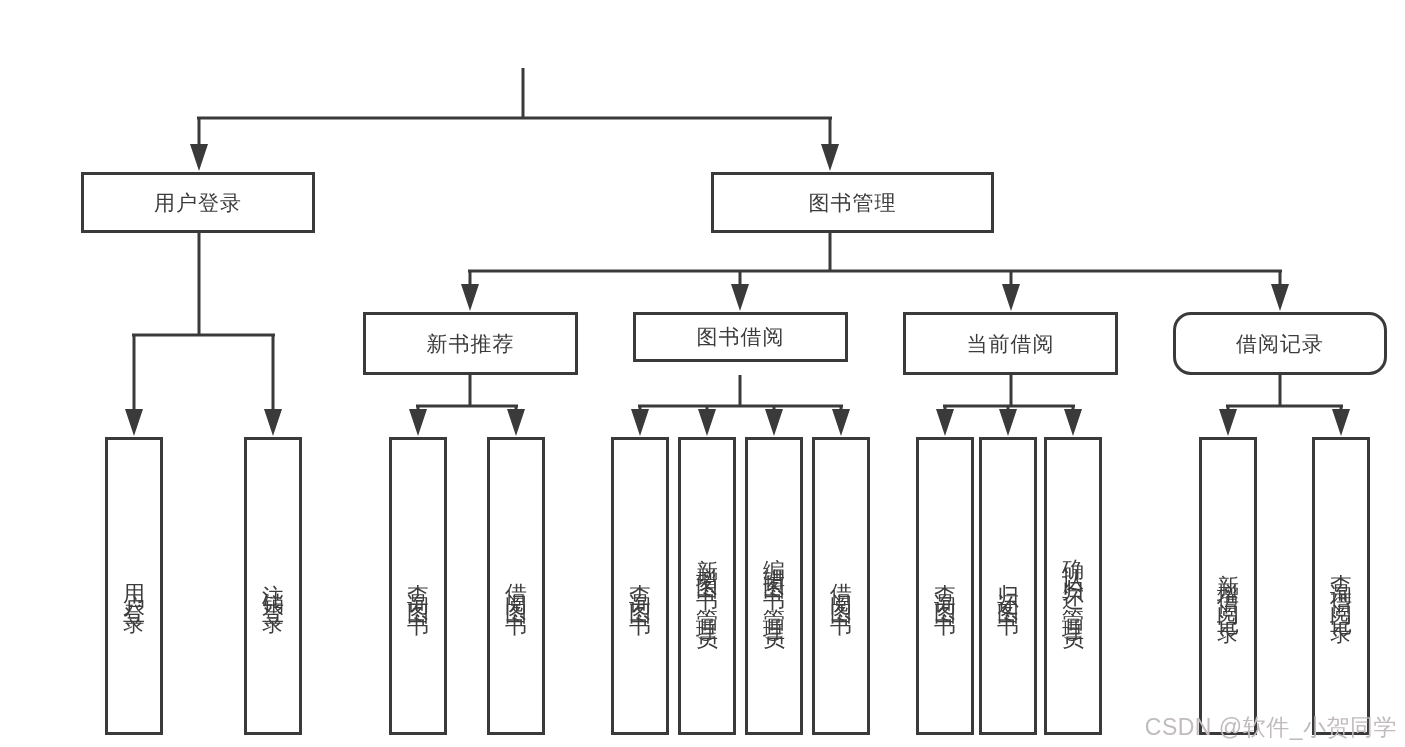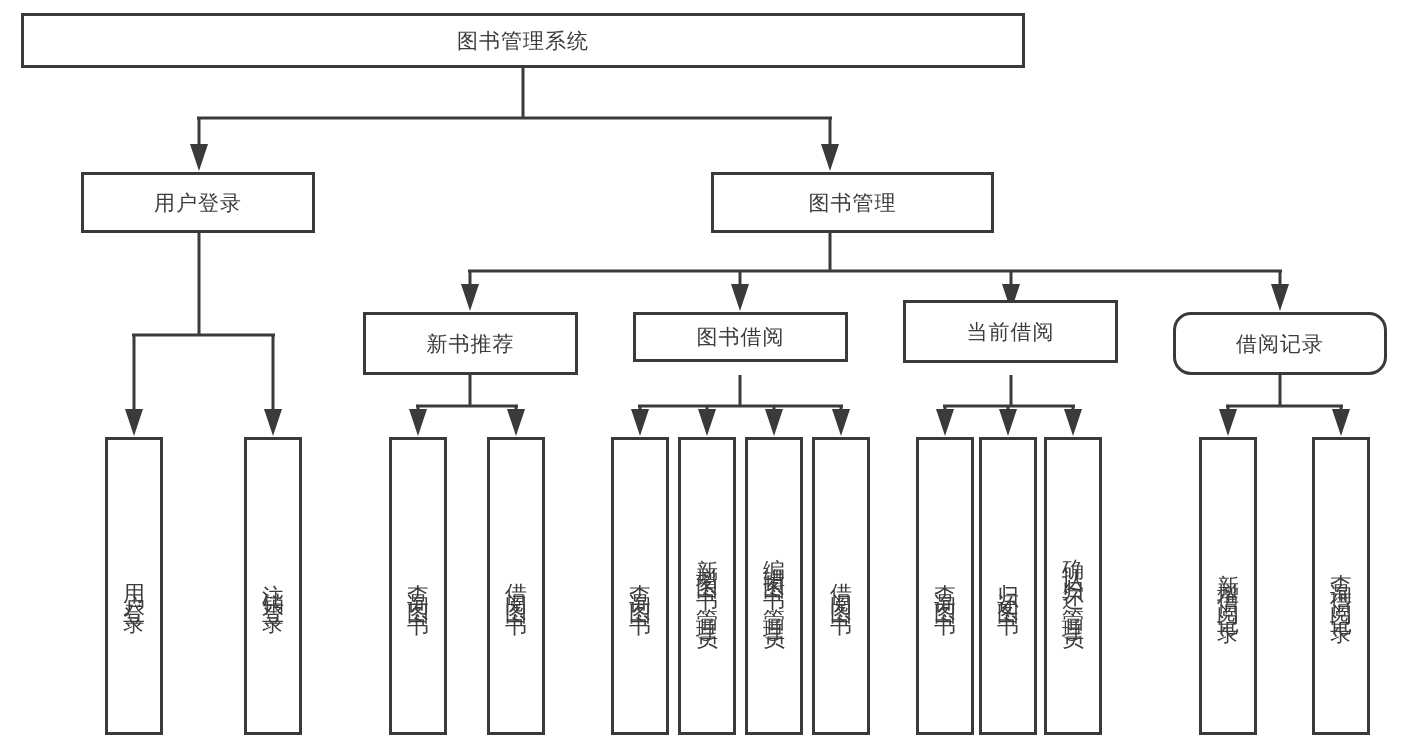--- a/index.html
+++ b/index.html
@@ -96,38 +96,35 @@
       <polygon points="1064,409 1082,409 1073,436"></polygon>
     </g>
 
     <g>
       <path d="M1280 375 V406 M1226 406 H1343 M1228 406 V414 M1341 406 V414"></path>
       <polygon points="1219,409 1237,409 1228,436"></polygon>
       <polygon points="1332,409 1350,409 1341,436"></polygon>
     </g>
   </svg>
 
-  <div class="box hlabel" style="left:21px;top:13px;width:1004px;height:55px;">
-    <span>图书管理系统</span>
-  </div>
 
   <div class="box hlabel" style="left:81px;top:172px;width:234px;height:61px;">
     <span>用户登录</span>
   </div>
   <div class="box hlabel" style="left:711px;top:172px;width:283px;height:61px;">
     <span>图书管理</span>
   </div>
 
   <div class="box hlabel" style="left:363px;top:312px;width:215px;height:63px;align-items:center;">
     <span>新书推荐</span>
   </div>
   <div class="box hlabel" style="left:633px;top:312px;width:215px;height:50px;">
     <span>图书借阅</span>
   </div>
-  <div class="box hlabel" style="left:903px;top:300px;width:215px;height:63px;">
+  <div class="box hlabel" style="left:903px;top:312px;width:215px;height:63px;">
     <span>当前借阅</span>
   </div>
   <div class="box hlabel" style="left:1173px;top:312px;width:214px;height:63px;border-radius:18px;">
     <span>借阅记录</span>
   </div>
 
   <div class="box leaf" style="left:105px;top:437px;width:58px;height:298px;">用户登录</div>
   <div class="box leaf" style="left:244px;top:437px;width:58px;height:298px;">注销登录</div>
 
   <div class="box leaf" style="left:389px;top:437px;width:58px;height:298px;">查询图书</div>
@@ -138,14 +135,15 @@
   <div class="box leaf" style="left:745px;top:437px;width:58px;height:298px;">编辑图书（管理员）</div>
   <div class="box leaf" style="left:812px;top:437px;width:58px;height:298px;">借阅图书</div>
 
   <div class="box leaf" style="left:916px;top:437px;width:58px;height:298px;">查询图书</div>
   <div class="box leaf" style="left:979px;top:437px;width:58px;height:298px;">归还图书</div>
   <div class="box leaf" style="left:1044px;top:437px;width:58px;height:298px;">确认归还（管理员）</div>
 
   <div class="box leaf" style="left:1199px;top:437px;width:58px;height:298px;">新增借阅记录</div>
   <div class="box leaf" style="left:1312px;top:437px;width:58px;height:298px;">查询借阅记录</div>
 
+  <div class="watermark">CSDN @软件_小贺同学</div>
 
 </div>
 
 </body></html>

